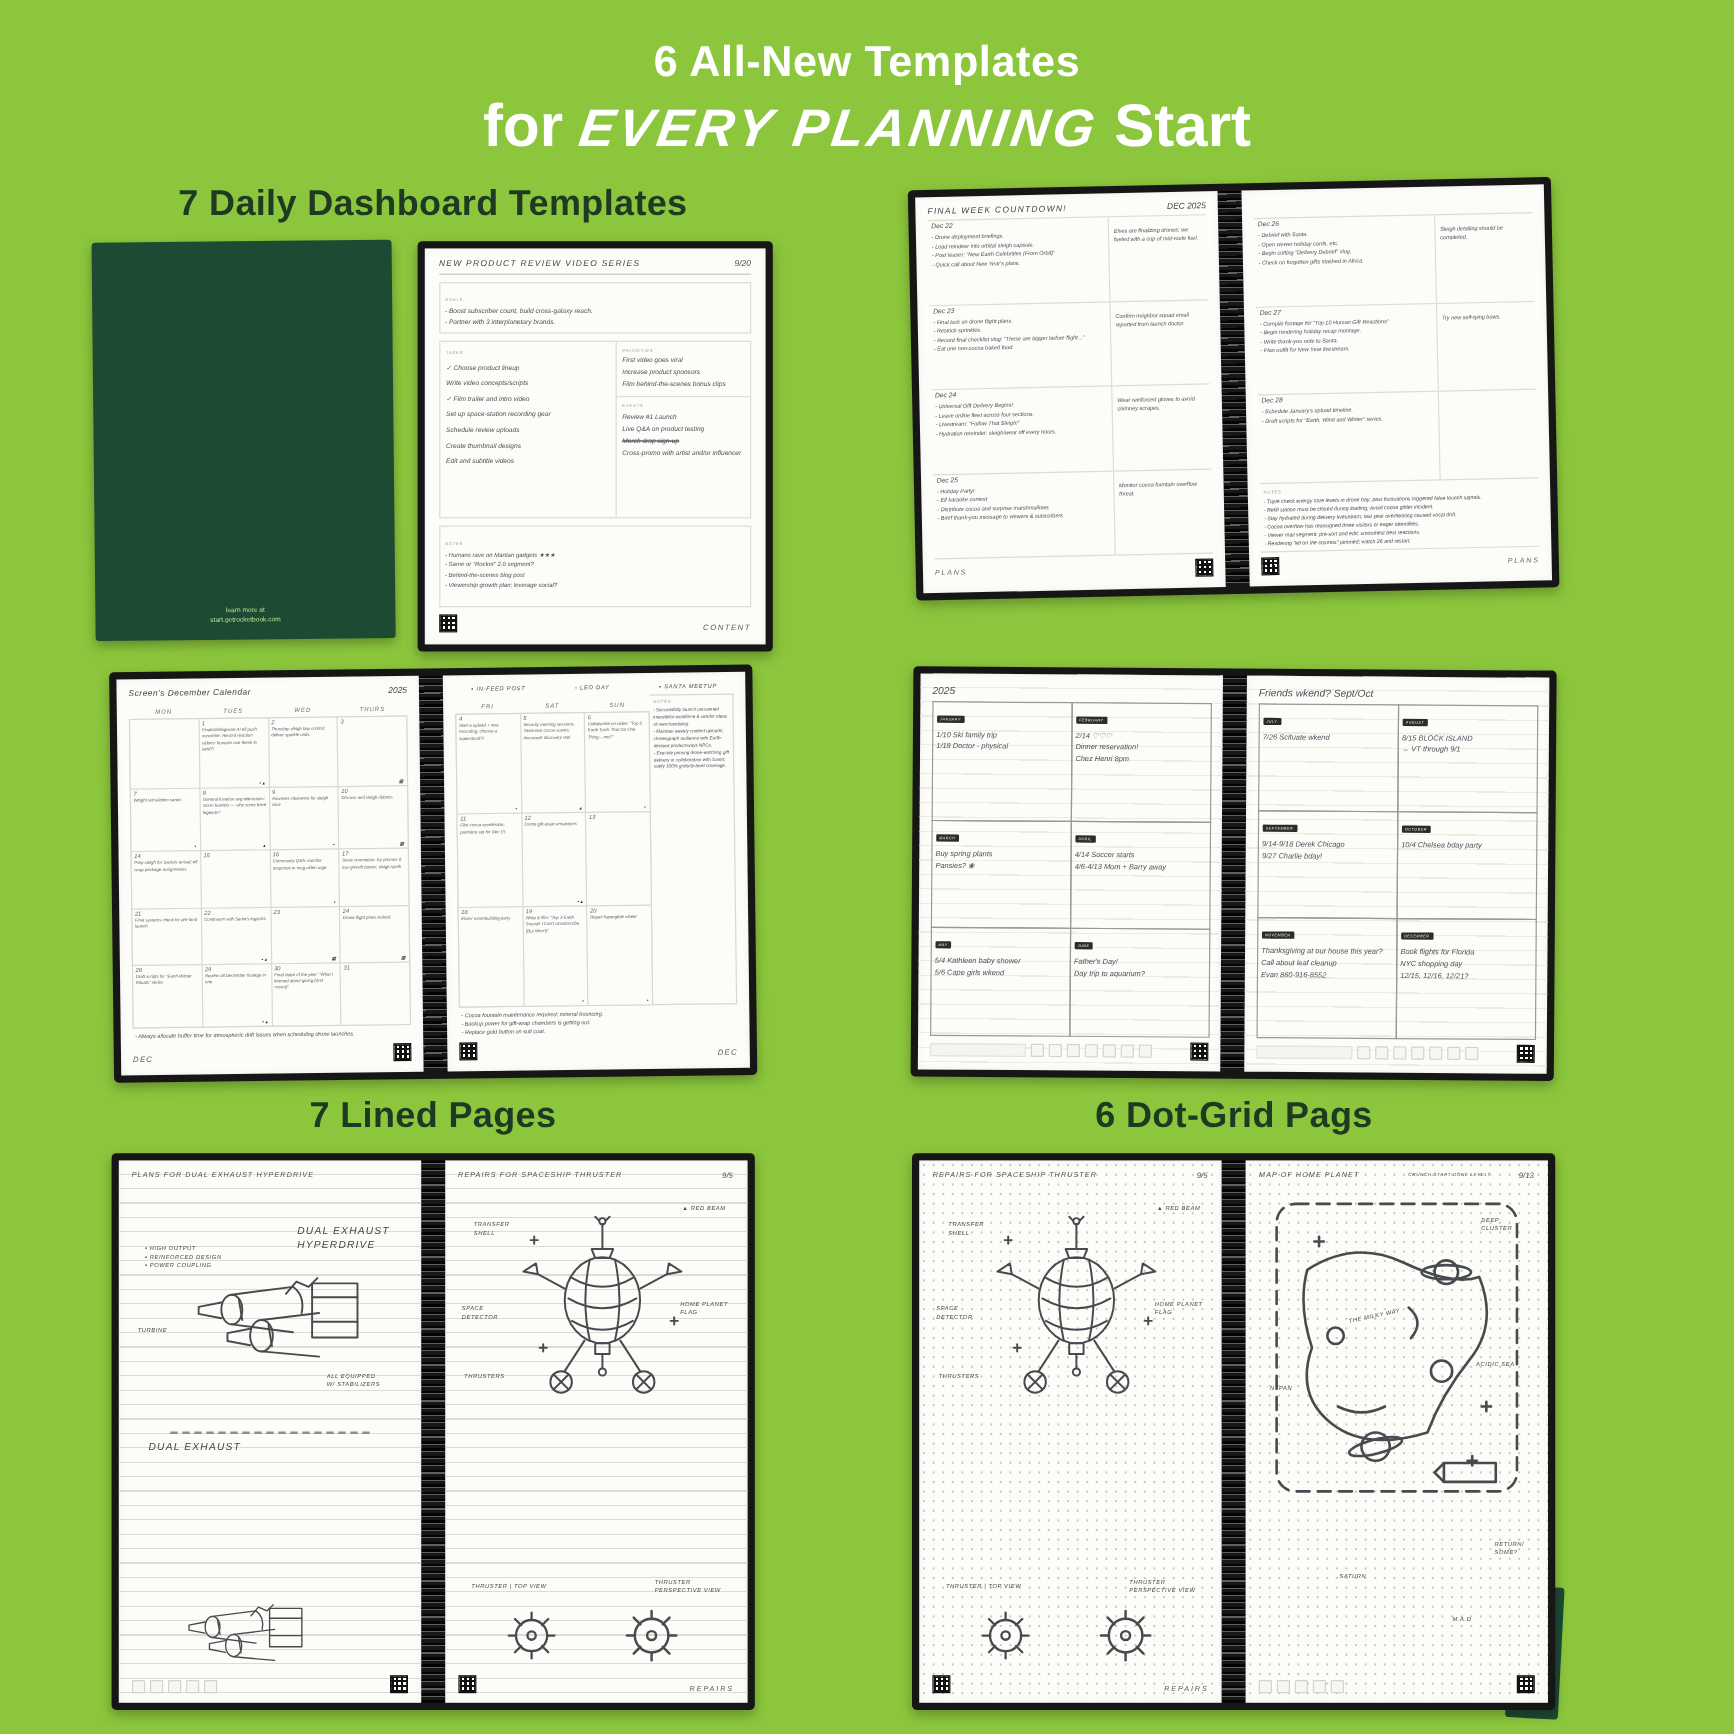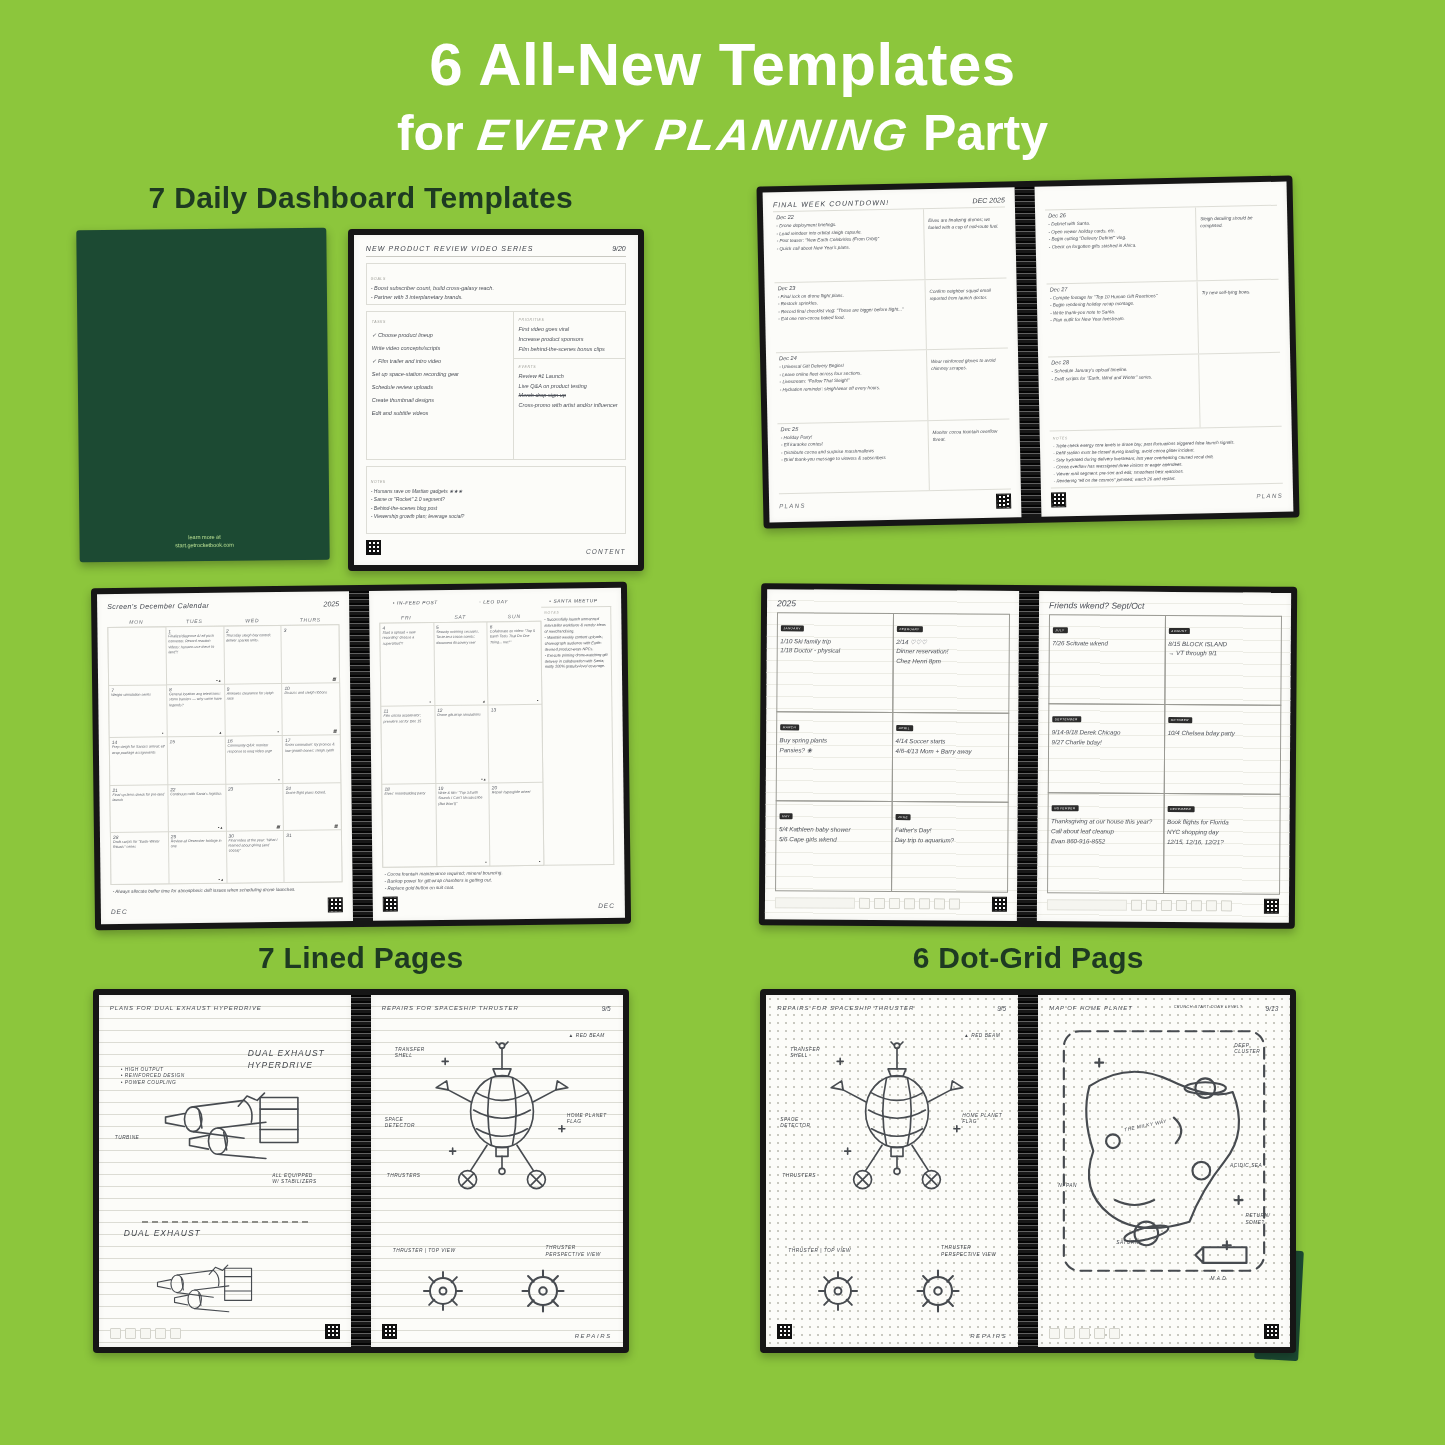--- a/index.html
+++ b/index.html
@@ -3,36 +3,36 @@
 <meta charset="utf-8">
 <style>
   html,body{margin:0;padding:0;}
   body{
     width:1445px;height:1445px;overflow:hidden;position:relative;
     background:#8cc63c;
     font-family:"Liberation Sans", sans-serif;
   }
   
   .title-block{padding-top:30px;text-align:center;color:#fff;line-height:1.15;}
-  .title-block .l1{font-size:60px;font-weight:800;letter-spacing:.5px;}
+  .title-block .l1{font-size:36px;font-weight:800;letter-spacing:.5px;}
   .title-block .l2{font-size:50px;font-weight:800;margin-top:6px;}
   .script{display:inline-block;font-style:italic;font-weight:700;letter-spacing:3px;
           transform:skewX(-8deg);font-size:44px;}
   
   .sections{display:grid;grid-template-columns:1fr 1fr;column-gap:34px;row-gap:14px;
             padding:18px 100px 0 44px;}
   .section{display:flex;flex-direction:column;align-items:center;}
   .section h2{margin:0 0 14px 0;font-size:30px;font-weight:800;color:#1e3a22;letter-spacing:.3px;}
   
   .spread{position:relative;}
   .frame{display:flex;background:#161616;border-radius:4px;padding:6px;
          box-shadow:0 4px 10px rgba(0,0,0,.28);}
   .pg{background:#fcfcf9;width:252px;height:330px;position:relative;overflow:hidden;
       box-shadow:inset 0 0 6px rgba(0,0,0,.06);}
-  .pg.tall{height:352px;}
+  .pg.tall{height:452px;}
   .coil-mid{width:20px;background:repeating-linear-gradient(to bottom,
       #040404 0 2px,#606060 2px 3px,#171717 3px 6px);}
   .coil-open{width:20px;background:repeating-linear-gradient(to bottom,
       rgba(0,0,0,0) 0 2px,#141414 2px 6px,#565656 6px 7px,rgba(0,0,0,0) 7px 10px);}
   
   .hw{font-style:italic;color:#4b4f57;}
   .ml{white-space:pre-line;}
   .tlabel{font-size:3.5px;letter-spacing:.6px;color:#a0a09a;text-transform:uppercase;}
   .pg-title{font-size:7px;letter-spacing:1.1px;color:#3f434b;font-style:italic;}
   .pg-date{font-size:7px;color:#3f434b;font-style:italic;}
@@ -207,21 +207,21 @@
       <path d="M150 228 h44 v16 h-44 z M150 228 l-8 8 l8 8"></path>
     </symbol>
   </defs>
 </svg>
 
 <div class="title-block">
   <div class="l1">6 All-New Templates</div>
   <div class="l2">
     <span>for</span>
     <span class="script">EVERY PLANNING</span>
-    <span>Party</span>
+    <span>Start</span>
   </div>
 </div>
 
 <div class="sections">
 
   <div class="section">
     <h2>7 Daily Dashboard Templates</h2>
     <div class="daily-wrap spread">
       <div class="cover">
         <div class="cover-txt">

